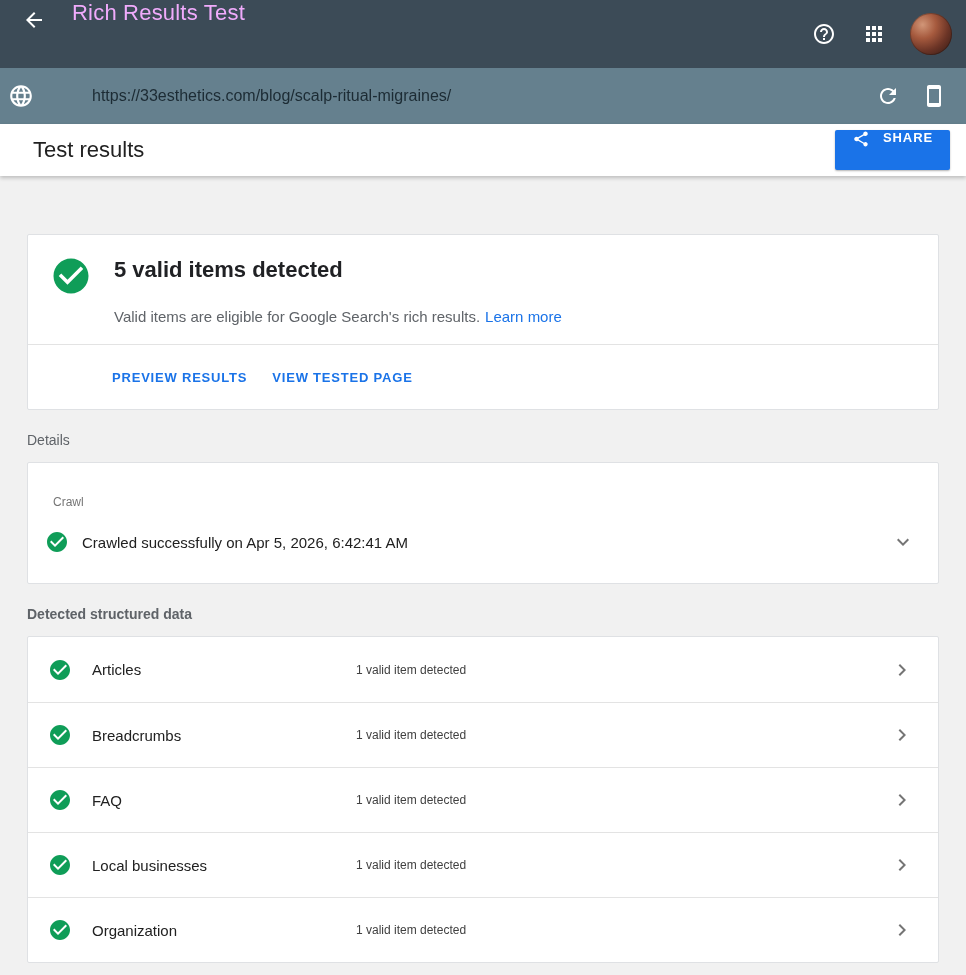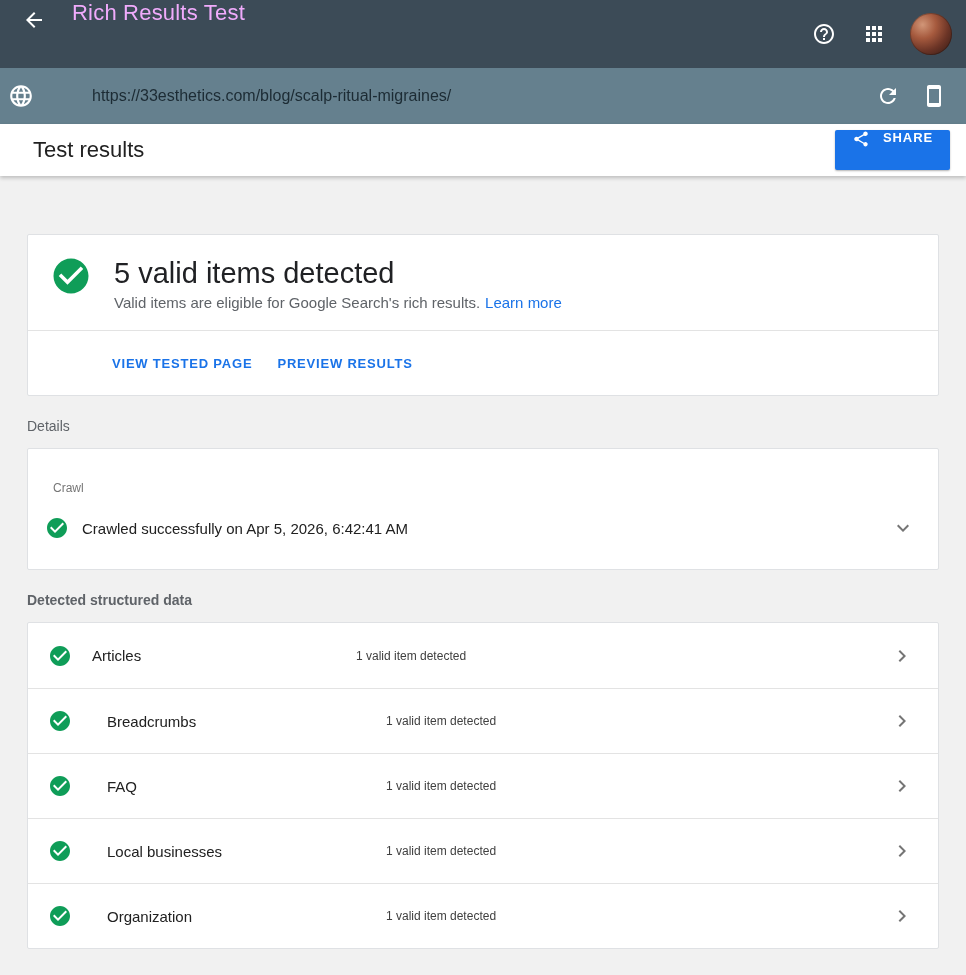--- a/index.html
+++ b/index.html
@@ -64,21 +64,21 @@
   .share-btn svg { width:18px; height:18px; }
 
   
   .content { padding:58px 27px 0 27px; }
   .card { background:#fff; border:1px solid #dfe1e4; border-radius:2px; }
 
   .summary-top { display:flex; padding:20px 24px 17px 22px; }
   .big-check { width:42px; height:42px; color:#0f9d58; flex:none; }
   .big-check svg { width:42px; height:42px; display:block; }
   .summary-texts { margin-left:22px; padding-top:2px; }
-  .summary-title { font-size:29px; font-weight:400; color:#202124; margin-bottom:2px; }
+  .summary-title { font-size:22px; font-weight:700; color:#202124; margin-bottom:23px; }
   .summary-sub { font-size:15px; color:#5f6368; line-height:1.4; }
   .learn-more { color:#1a73e8; text-decoration:none; margin-left:5px; cursor:pointer; }
   .summary-divider { border-top:1px solid #e3e3e3; }
   .summary-actions { display:flex; align-items:center; gap:9px; height:64px; padding:0 24px 0 76px; }
   .text-btn {
     background:none; border:none; cursor:pointer; border-radius:4px;
     color:#1a73e8; font-size:13px; font-weight:700; letter-spacing:.8px;
     height:36px; padding:0 8px;
   }
 
@@ -93,21 +93,21 @@
   .check-sm svg { width:24px; height:24px; display:block; }
   .crawl-status { margin-left:13px; font-size:15px; color:#212121; flex:1; }
   .chev { width:24px; height:24px; color:#757575; }
   .chev svg { width:24px; height:24px; display:block; }
   .chev-btn { background:none; border:none; cursor:pointer; padding:0; margin-right:6px; color:#757575; }
 
   
   .list-row {
     display:flex; align-items:center; height:65px; padding:0 24px 0 20px; cursor:pointer;
   }
-  .list-row + .list-row { border-top:1px solid #e3e3e3;gap:15px; }
+  .list-row + .list-row { border-top:1px solid #e3e3e3; }
   .row-name { margin-left:20px; width:264px; font-size:15px; color:#212121; }
   .row-status { flex:1; font-size:12px; color:#404040; }
 </style>
 </head>
 <body>
 
 <header class="topbar">
   <button class="icon-btn">
     <svg viewBox="0 0 24 24" fill="currentColor">
         <path d="M20 11H7.83l5.59-5.59L12 4l-8 8 8 8 1.41-1.41L7.83 13H20v-2z"></path>
@@ -170,22 +170,22 @@
             <path d="M12 2C6.48 2 2 6.48 2 12s4.48 10 10 10 10-4.48 10-10S17.52 2 12 2zm-2 15l-5-5 1.41-1.41L10 14.17l7.59-7.59L19 8l-9 9z"></path>
           </svg>
       </span>
       <div class="summary-texts">
         <h3 class="summary-title">5 valid items detected</h3>
         <p class="summary-sub"><span>Valid items are eligible for Google Search's rich results.</span><a class="learn-more" href="#">Learn more</a></p>
       </div>
     </div>
     <div class="summary-divider"></div>
     <div class="summary-actions">
+      <button class="text-btn">PREVIEW RESULTS</button>
       <button class="text-btn">VIEW TESTED PAGE</button>
-      <button class="text-btn">PREVIEW RESULTS</button>
     </div>
   </section>
 
   <div class="section-label">Details</div>
 
   <section class="card crawl-card">
     <div class="crawl-label">Crawl</div>
     <div class="crawl-row">
       <span class="check-sm">
         <svg viewBox="0 0 24 24" fill="currentColor">

